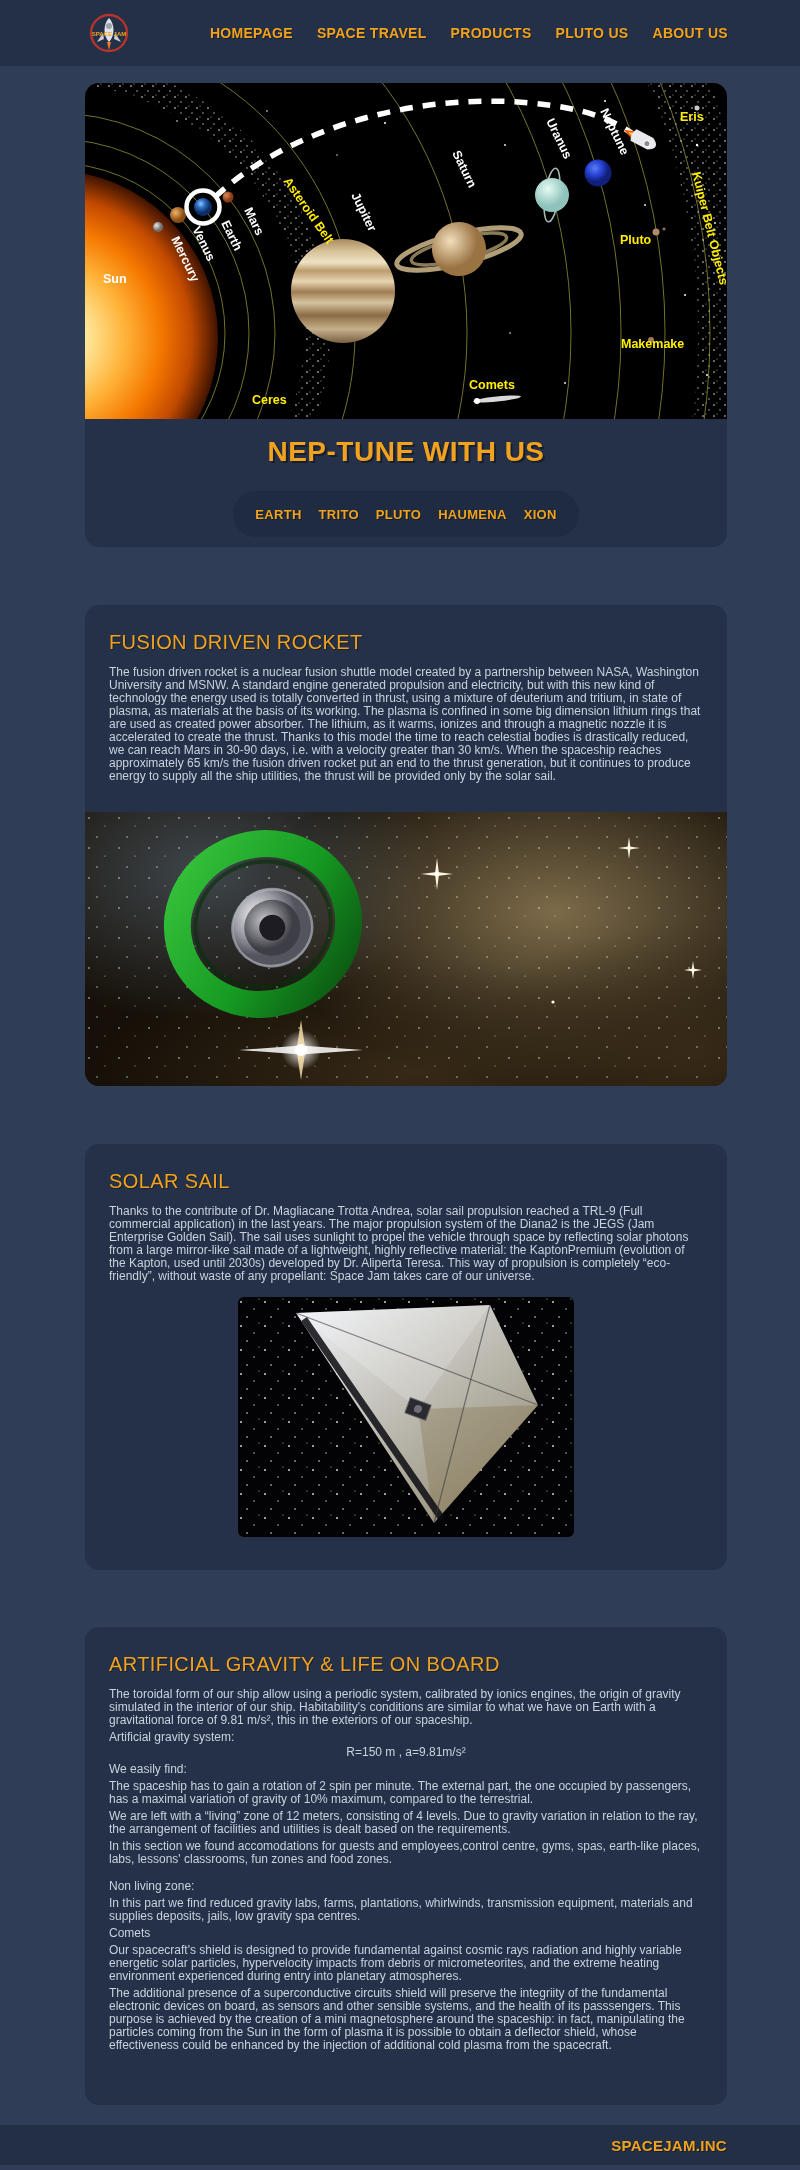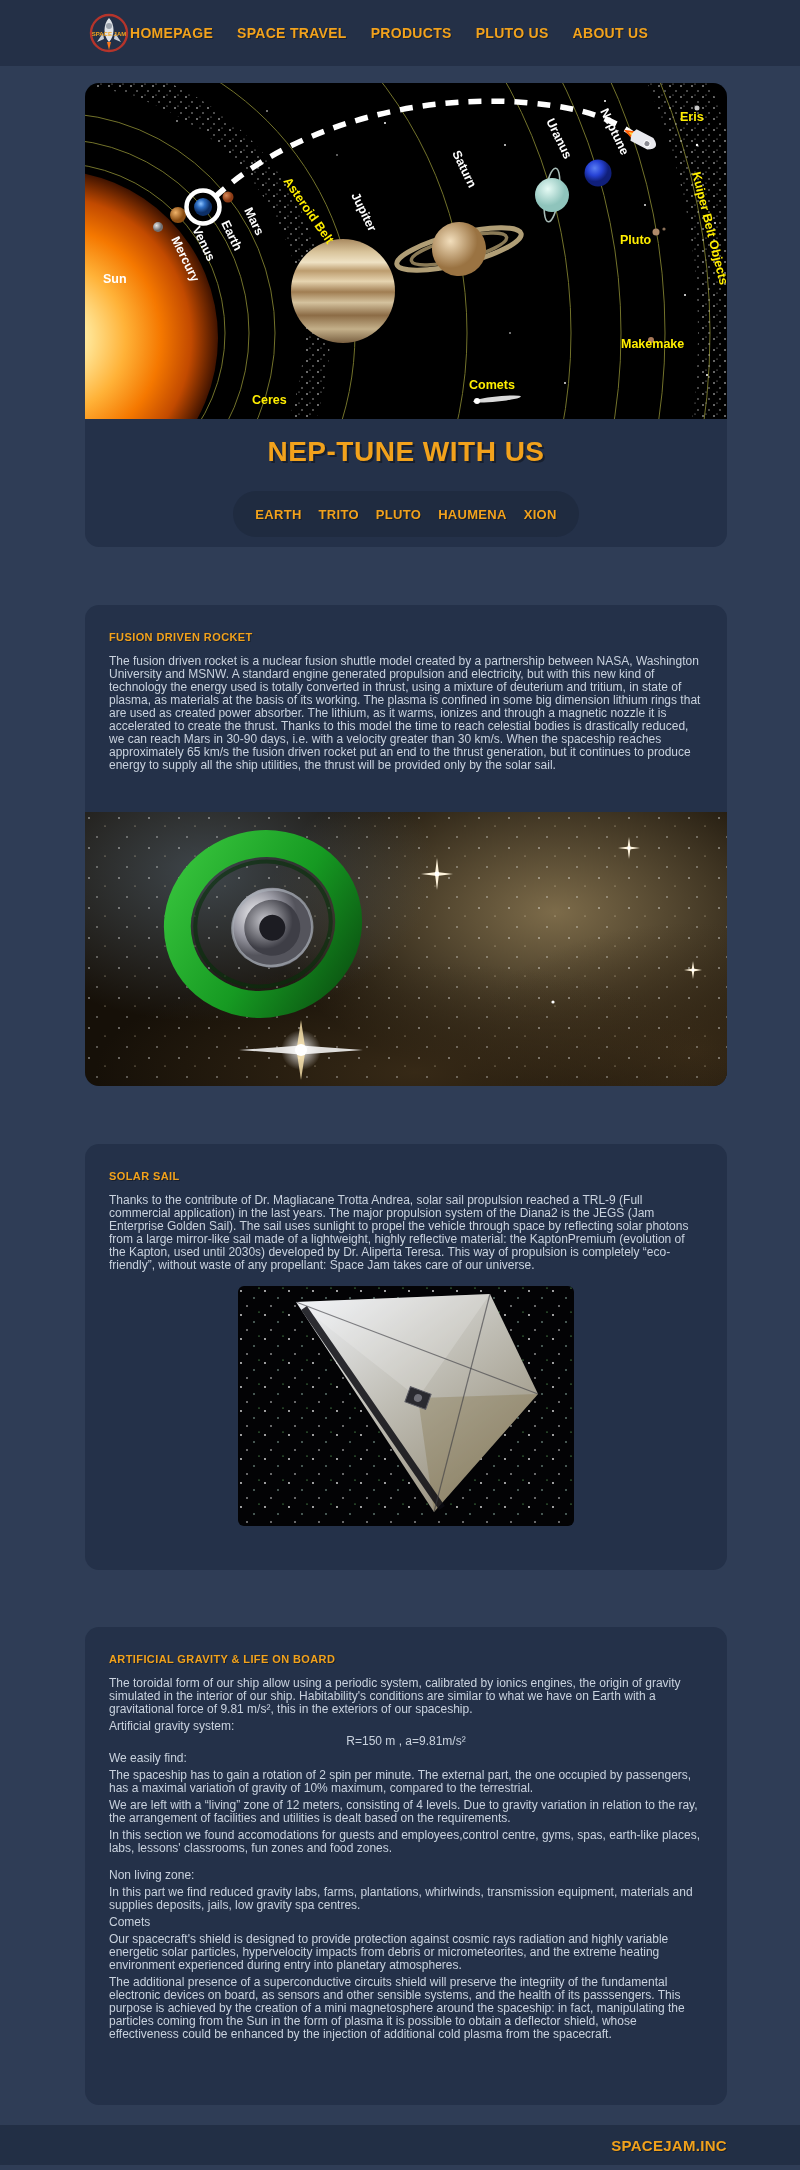--- a/index.html
+++ b/index.html
@@ -17,21 +17,21 @@
     background:var(--page-bg);
     font-family:"Liberation Sans", sans-serif;
     overflow-x:hidden;
   }
   
   .header{
     height:66px;
     background:var(--header-bg);
     display:flex;
     align-items:center;
-    justify-content:flex-start;
+    justify-content:space-between;
     padding:0 72px 0 88px;
   }
   .logo{width:42px;height:42px;display:block;cursor:pointer;}
   .nav{display:flex;gap:24px;align-items:center;}
   .nav a{
     color:var(--orange);
     text-decoration:none;
     font-weight:800;
     font-size:14px;
     letter-spacing:.3px;
@@ -78,22 +78,22 @@
     font-size:13px;
     letter-spacing:.3px;
     text-shadow:1px 1px 0 rgba(0,0,0,.35);
     white-space:nowrap;
   }
   .section{color:var(--body-text);}
   .section .pad{padding:26px 24px 0 24px;}
   .section h2{
     margin:0 0 12px 0;
     color:var(--orange);
-    font-size:11px;
-    font-weight:700;
+    font-size:20px;
+    font-weight:400;
     letter-spacing:.4px;
     text-shadow:1px 1px 0 rgba(0,0,0,.35);
   }
   .section p{margin:0;font-size:12px;line-height:13px;}
   .fusion-card{margin-top:58px;height:481px;}
   .fusion-img{position:absolute;left:0;right:0;bottom:0;width:642px;height:274px;display:block;}
   .solar-card{margin-top:58px;height:426px;}
   .sail-img{display:block;margin:14px auto 0;width:336px;height:240px;border-radius:6px;}
   .gravity-card{margin-top:57px;height:478px;padding-bottom:18px;}
   .gravity-card .label{margin-top:4px;}
@@ -444,20 +444,20 @@
     <p>The toroidal form of our ship allow using a periodic system, calibrated by ionics engines, the origin of gravity simulated in the interior of our ship. Habitability's conditions are similar to what we have on Earth with a gravitational force of 9.81 m/s², this in the exteriors of our spaceship.</p>
     <p class="label">Artificial gravity system:</p>
     <p class="formula">R=150 m , a=9.81m/s²</p>
     <p class="label">We easily find:</p>
     <p>The spaceship has to gain a rotation of 2 spin per minute. The external part, the one occupied by passengers, has a maximal variation of gravity of 10% maximum, compared to the terrestrial.</p>
     <p>We are left with a “living” zone of 12 meters, consisting of 4 levels. Due to gravity variation in relation to the ray, the arrangement of facilities and utilities is dealt based on the requirements.</p>
     <p>In this section we found accomodations for guests and employees,control centre, gyms, spas, earth-like places, labs, lessons' classrooms, fun zones and food zones.</p>
     <p class="label label-gap">Non living zone:</p>
     <p>In this part we find reduced gravity labs, farms, plantations, whirlwinds, transmission equipment, materials and supplies deposits, jails, low gravity spa centres.</p>
     <p class="label">Comets</p>
-    <p>Our spacecraft's shield is designed to provide protection against cosmic rays radiation and highly variable energetic solar particles, hypervelocity impacts from debris or micrometeorites, and the extreme heating environment experienced during entry into planetary atmospheres.</p>
+    <p>Our spacecraft's shield is designed to provide fundamental against cosmic rays radiation and highly variable energetic solar particles, hypervelocity impacts from debris or micrometeorites, and the extreme heating environment experienced during entry into planetary atmospheres.</p>
     <p>The additional presence of a superconductive circuits shield will preserve the integriity of the fundamental electronic devices on board, as sensors and other sensible systems, and the health of its passsengers. This purpose is achieved by the creation of a mini magnetosphere around the spaceship: in fact, manipulating the particles coming from the Sun in the form of plasma it is possible to obtain a deflector shield, whose effectiveness could be enhanced by the injection of additional cold plasma from the spacecraft.</p>
   </div>
 </div>
 
 <div class="footer">
   <span>SPACEJAM.INC</span>
 </div>
 
 </body></html>

